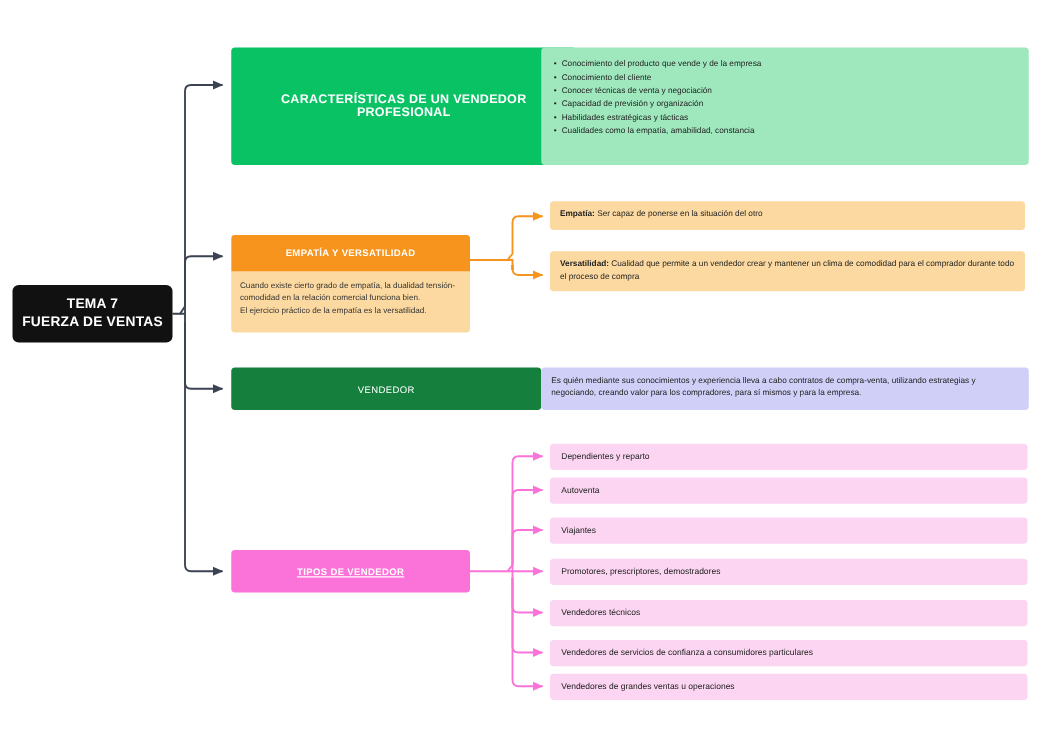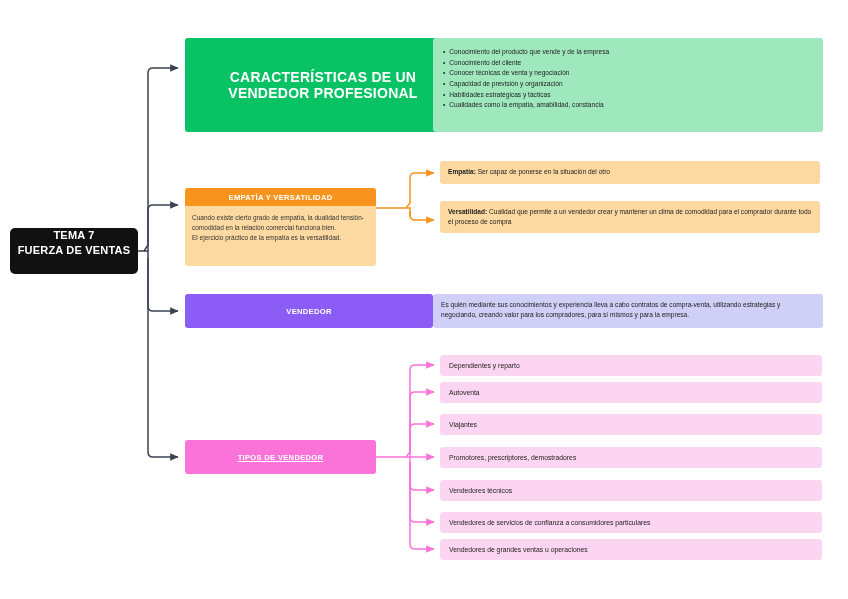--- a/index.html
+++ b/index.html
@@ -13,69 +13,69 @@
   #canvas{position:absolute;inset:0;width:848px;height:599px;}
   svg.links{position:absolute;left:0;top:0;width:848px;height:599px;pointer-events:none;}
 
   .node{position:absolute;box-sizing:border-box;}
 
   
   .root{
     left:10px;top:228px;width:128px;height:46px;
     background:#111111;border-radius:5px;
     color:#ffffff;font-weight:bold;font-size:11px;
-    display:flex;flex-direction:column;align-items:center;justify-content:flex-start;
+    display:flex;flex-direction:column;align-items:center;justify-content:center;
     line-height:1.35;letter-spacing:.2px;text-align:center;
   }
 
   
   .green-head{
     left:185px;top:38px;width:276px;height:94px;
     background:#08c263;border-radius:3px;
-    color:#ffffff;font-weight:bold;font-size:14px;letter-spacing:.25px;
+    color:#ffffff;font-weight:bold;font-size:10px;letter-spacing:.25px;
     display:flex;align-items:center;justify-content:center;text-align:center;
     padding:0 6px;
   }
   .green-body{
     left:433px;top:38px;width:390px;height:94px;
     background:#9fe8bd;border-radius:3px;
     padding:9px 10px 0 10px;
     color:#222222;font-size:6.6px;line-height:1.62;
   }
   .green-body .bullet{white-space:nowrap;}
   .green-body .bullet::before{content:"\2022";margin-right:4px;}
 
   
   .orange-head{
     left:185px;top:188px;width:191px;height:78px;
     background:#fcd9a0;border-radius:3px;
     overflow:hidden;
   }
   .orange-head .title{
-    height:18px;background:#f7941e;
+    height:29px;background:#f7941e;
     color:#ffffff;font-weight:bold;font-size:7.6px;letter-spacing:.3px;
     display:flex;align-items:center;justify-content:center;
   }
   .orange-head .para{
     padding:7px 7px 0 7px;color:#333333;font-size:6.5px;line-height:1.52;
   }
   .orange-sub{
     background:#fcd9a0;border-radius:3px;
     color:#222222;font-size:6.6px;line-height:1.55;
     padding:6px 8px;box-sizing:border-box;
   }
   .orange-sub b{font-weight:bold;}
   .orange-sub-1{left:440px;top:161px;width:380px;height:23px;display:flex;align-items:center;}
   .orange-sub-2{left:440px;top:201px;width:380px;height:32px;}
 
   
   .purple-head{
     left:185px;top:294px;width:248px;height:34px;
-    background:#8b5cf6;border-radius:3px;
-    color:#ffffff;font-weight:bold;font-size:7.6px;letter-spacing:.3px;
+    background:#15803d;border-radius:3px;
+    color:#ffffff;font-weight:normal;font-size:7.6px;letter-spacing:.3px;
     display:flex;align-items:center;justify-content:center;
   }
   .purple-body{
     left:433px;top:294px;width:390px;height:34px;
     background:#cfcff7;border-radius:3px;
     padding:6px 8px;box-sizing:border-box;
     color:#222222;font-size:6.6px;line-height:1.55;
   }
 
   

